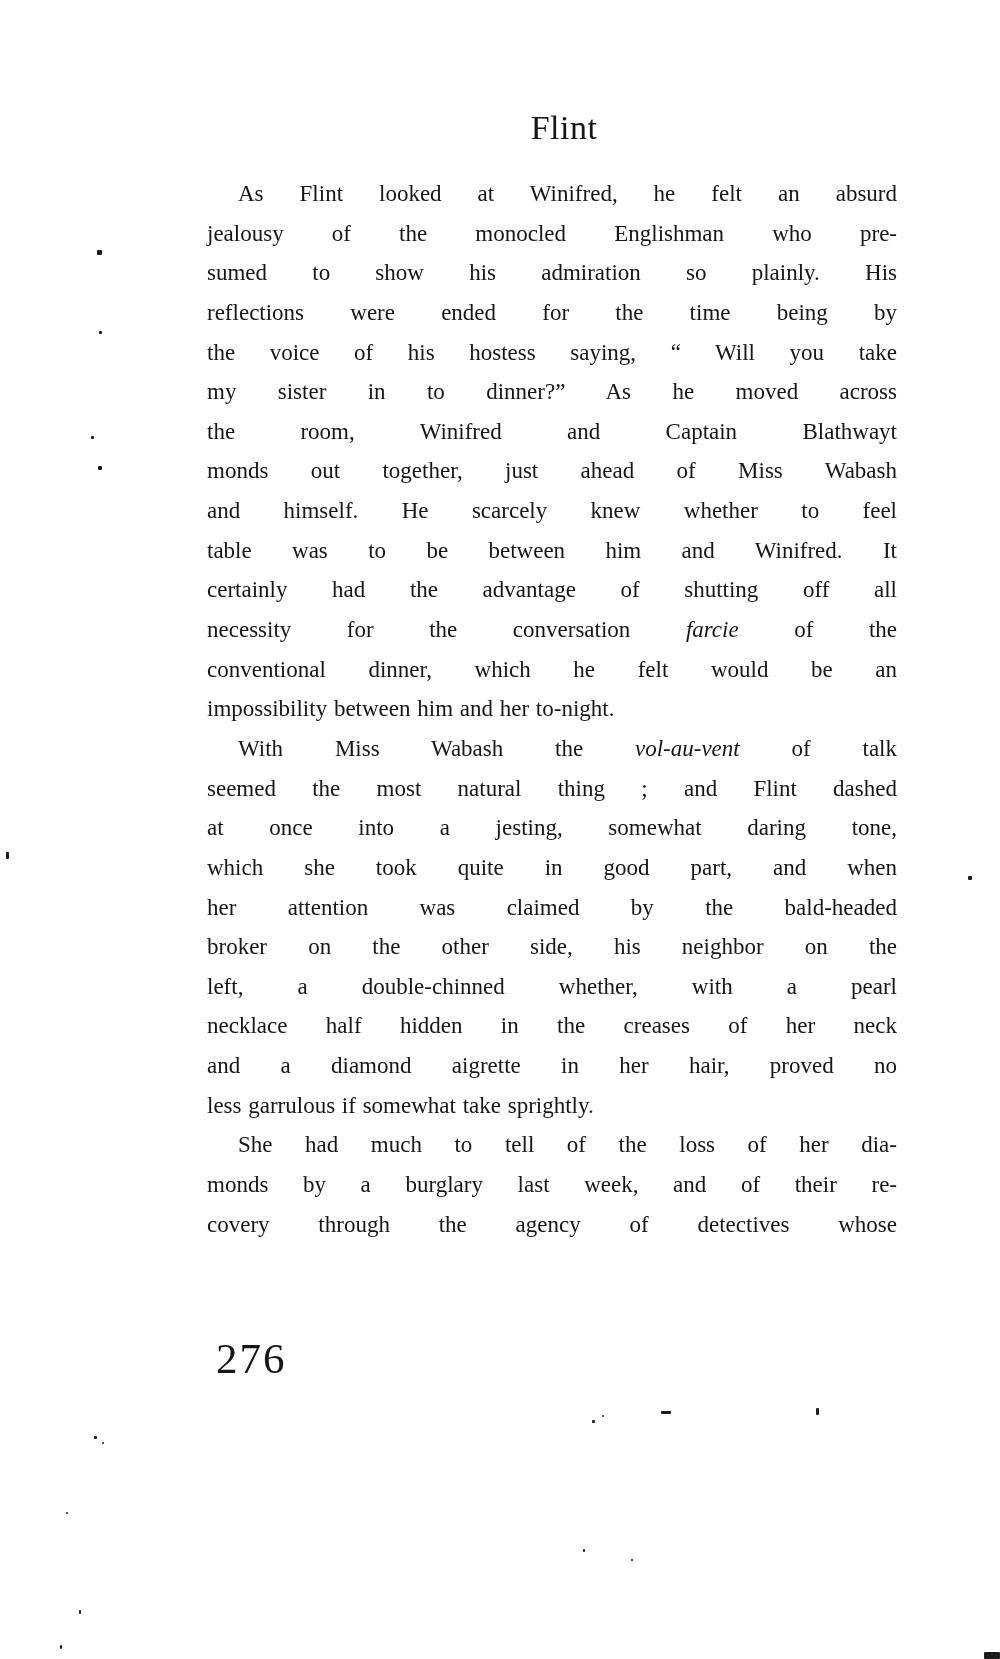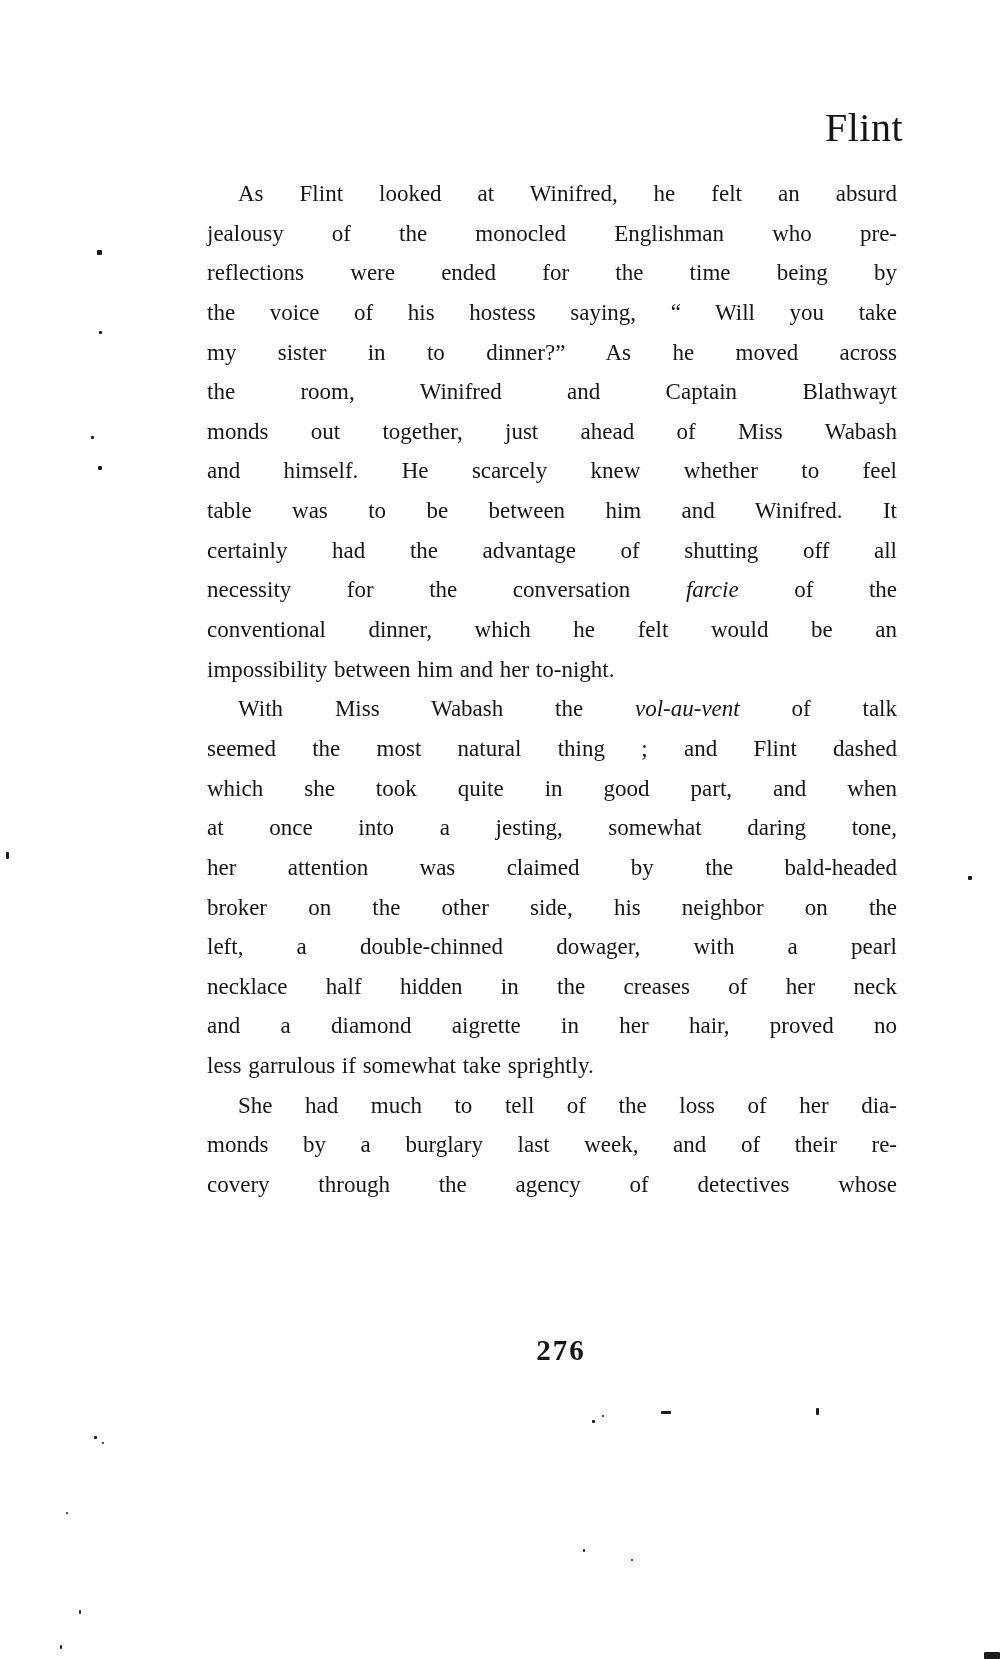--- a/index.html
+++ b/index.html
@@ -10,25 +10,25 @@
   .page {
     position: relative;
     width: 1000px;
     height: 1659px;
     background: var(--paper, #ffffff);
     color: var(--ink, #161616);
     overflow: hidden;
   }
   .heading {
     position: absolute;
-    left: 201px;
+    left: 207px;
     top: 104px;
     width: 690px;
-    text-align: right;
-    font-size: 40px;
+    text-align: center;
+    font-size: 34px;
     line-height: 48px;
     letter-spacing: 0.5px;
   }
   .heading .shift { position: relative; left: 12px; }
   .text-block {
     position: absolute;
     left: 207px;
     top: 174px;
     width: 690px;
     font-size: 23px;
@@ -43,23 +43,22 @@
     word-spacing: 1px;
   }
   .line.first { text-indent: 31px; }
   .line.rag { text-align-last: left; }
   .it { font-style: italic; margin-top: 12px; }
   .page-number {
     position: absolute;
     left: 207px;
     top: 1334px;
     width: 690px;
-    text-align: center;
-    font-size: 29px;
-    font-weight: bold;
+    font-size: 43px;
+    font-weight: normal;
     letter-spacing: 2px;
   }
   .page-number .shift { position: relative; left: 9px; }
   .speck {
     position: absolute;
     background: #1c1c1c;
     border-radius: 1px;
   }
 </style>
 </head>
@@ -68,40 +67,41 @@
 <div class="page">
 
   <div class="heading">
     <span class="shift">Flint</span>
   </div>
 
   <div class="text-block">
       <div class="para">
         <div class="line first"><span>As Flint looked at Winifred, he felt an absurd</span></div>
         <div class="line"><span>jealousy of the monocled Englishman who pre-</span></div>
+        <div class="line"><span>sumed to show his admiration so plainly.  His</span></div>
         <div class="line"><span>reflections were ended for the time being by</span></div>
         <div class="line"><span>the voice of his hostess saying, “ Will you take</span></div>
         <div class="line"><span>my sister in to dinner?”   As he moved across</span></div>
         <div class="line"><span>the room, Winifred and Captain Blathwayt</span></div>
         <div class="line"><span>monds out together, just ahead of Miss Wabash</span></div>
         <div class="line"><span>and himself.  He scarcely knew whether to feel</span></div>
         <div class="line"><span>table was to be between him and Winifred.  It</span></div>
         <div class="line"><span>certainly had the advantage of shutting off all</span></div>
         <div class="line"><span>necessity for the conversation </span><span class="it">farcie</span><span> of the</span></div>
         <div class="line"><span>conventional dinner, which he felt would be an</span></div>
         <div class="line rag"><span>impossibility between him and her to-night.</span></div>
       </div>
       <div class="para">
         <div class="line first"><span>With Miss Wabash the </span><span class="it">vol-au-vent</span><span> of talk</span></div>
         <div class="line"><span>seemed the most natural thing ;  and Flint dashed</span></div>
+        <div class="line"><span>at once into a jesting, somewhat daring tone,</span></div>
         <div class="line"><span>which she took quite in good part, and when</span></div>
-        <div class="line"><span>at once into a jesting, somewhat daring tone,</span></div>
         <div class="line"><span>her attention was claimed by the bald-headed</span></div>
         <div class="line"><span>broker on the other side, his neighbor on the</span></div>
-        <div class="line"><span>left, a double-chinned dowager, with a pearl</span></div>
+        <div class="line"><span>left, a double-chinned whether, with a pearl</span></div>
         <div class="line"><span>necklace half hidden in the creases of her neck</span></div>
         <div class="line"><span>and a diamond aigrette in her hair, proved no</span></div>
         <div class="line rag"><span>less garrulous if somewhat take sprightly.</span></div>
       </div>
       <div class="para">
         <div class="line first"><span>She had much to tell of the loss of her dia-</span></div>
         <div class="line"><span>monds by a burglary last week, and of their re-</span></div>
         <div class="line"><span>covery through the agency of detectives whose</span></div>
       </div>
     </div>

